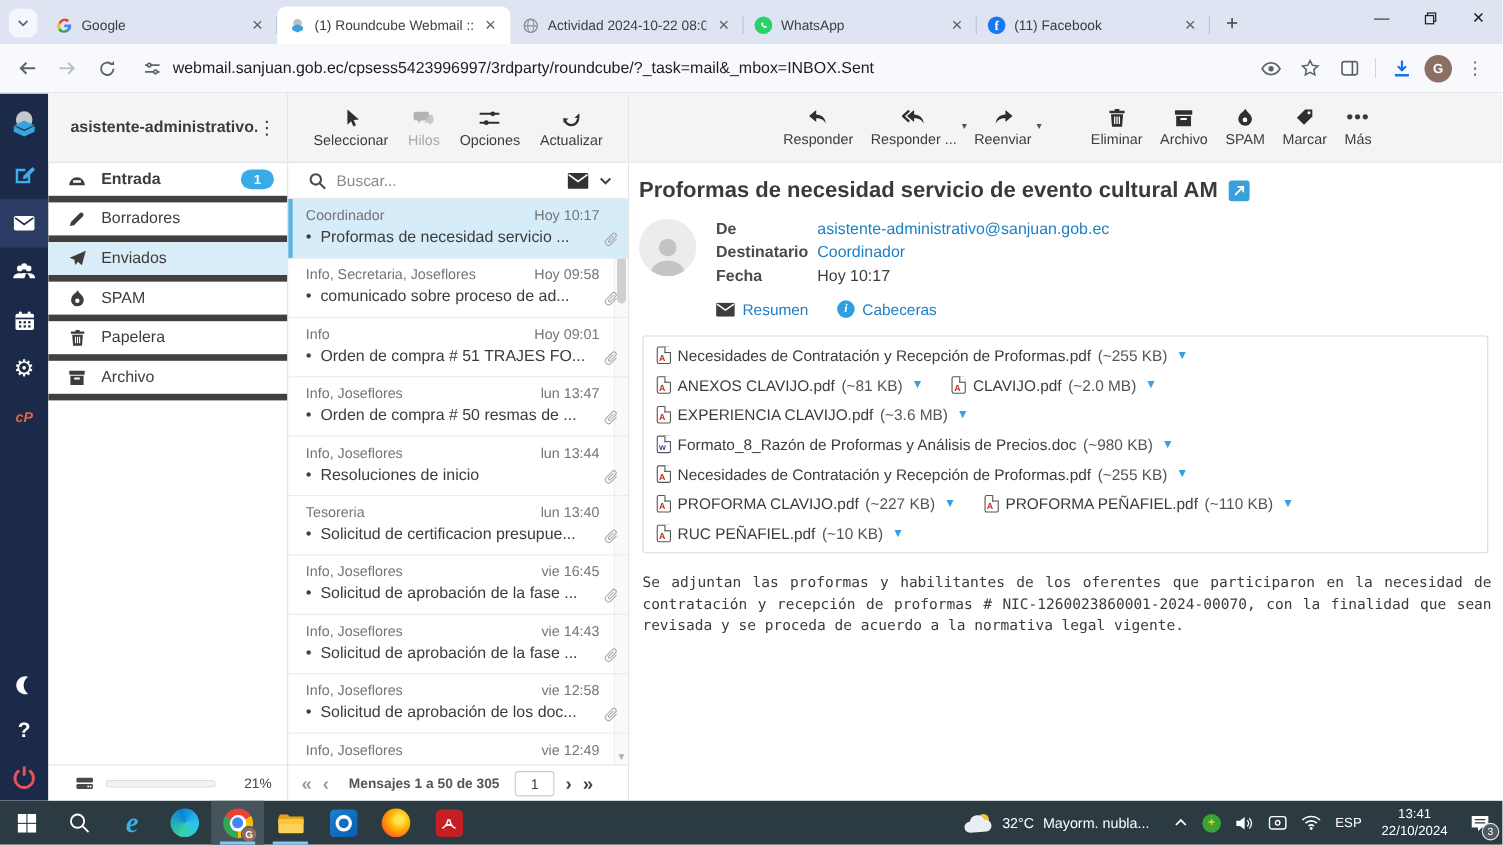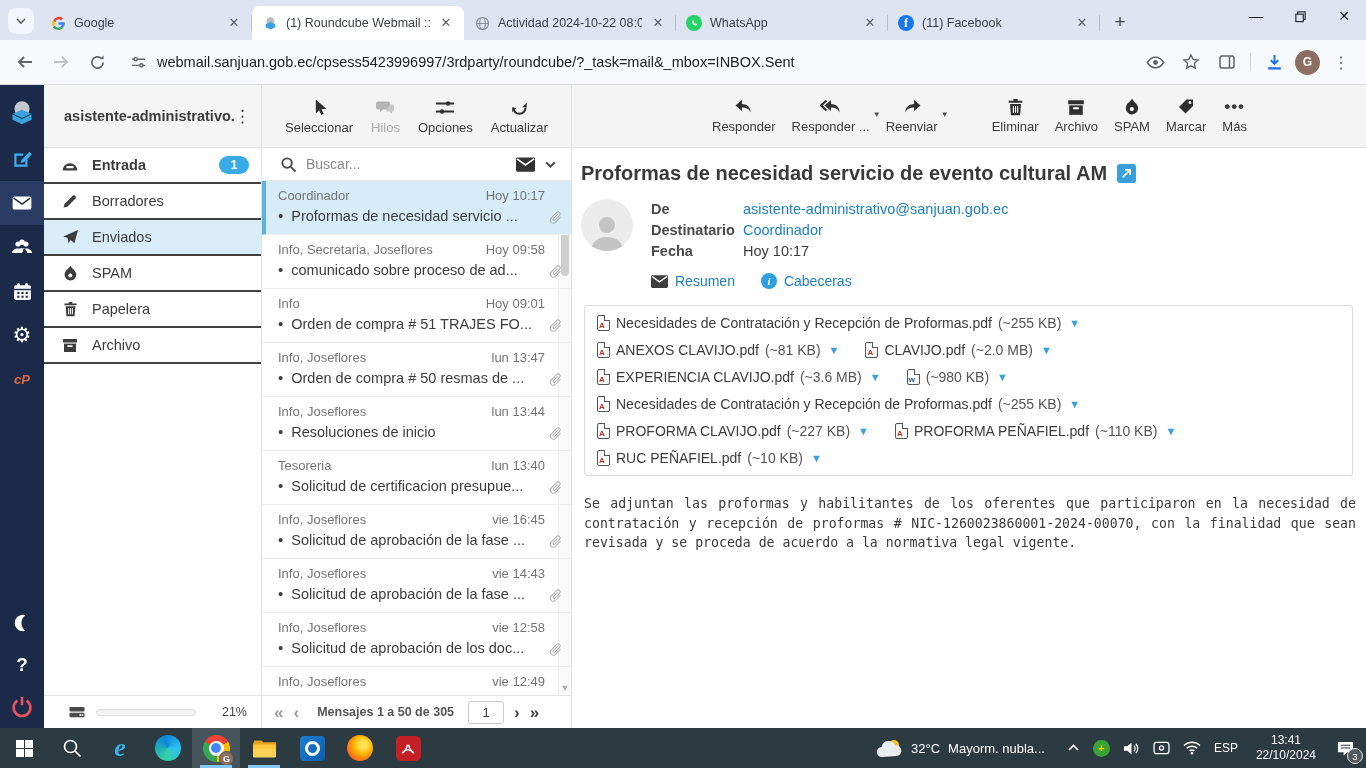--- a/index.html
+++ b/index.html
@@ -47,21 +47,21 @@
   .rail-spacer { flex:1; }
   .rail-q { color:#fff; font-weight:bold; font-size:19px; }
   .rail-bottom { height:42px; width:44px; display:flex; align-items:center; justify-content:center; }
   .power { color:#e8525f; }
 
   
   .folderscol { width:218px; border-right:1px solid #e2e2e2; display:flex; flex-direction:column; background:#fff; flex-shrink:0; }
   .account-row { height:63px; background:#f5f5f6; border-bottom:1px solid #e0e0e0; display:flex; align-items:center; padding:0 10px 0 20px; }
   .account-name { flex:1; font-size:14.5px; font-weight:bold; color:#3c3c3c; white-space:nowrap; overflow:hidden; }
   .folders { list-style:none; flex:1; }
-  .folder { height:36px; display:flex; align-items:center; gap:12px; padding:0 12px 0 16px; color:#3d3d3d; font-size:14.5px; border-bottom:2px solid #404040; }
+  .folder { height:36px; display:flex; align-items:center; gap:12px; padding:0 12px 0 16px; color:#3d3d3d; font-size:14.5px; border-bottom:6px solid #404040; }
   .folder.selected { background:#d9edf8; }
   .folder .f-ic { width:20px; color:#3d3d3d; display:flex; justify-content:center; }
   .folder.bold .f-label { font-weight:bold; }
   .badge { margin-left:auto; background:#39abe7; color:#fff; font-size:12px; font-weight:bold; min-width:30px; height:18px; border-radius:9px; display:flex; align-items:center; justify-content:center; }
   .quota-row { height:33px; border-top:1px solid #e4e4e4; display:flex; align-items:center; gap:10px; padding:0 14px 0 24px; }
   .quota-bar { width:100px; height:7px; border:1px solid #ddd; border-radius:4px; background:#f2f2f2; overflow:hidden; }
   .quota-fill { height:100%; background:#54b8e8; border-radius:4px; }
   .quota-pct { font-size:12.5px; color:#444; margin-left:auto; }
 
   
@@ -788,20 +788,21 @@
               </span>
               <span class="chip-name">EXPERIENCIA CLAVIJO.pdf</span>
               <span class="chip-size">(~3.6 MB)</span>
               <span class="chip-caret">▼</span>
             </span>
 
             <span class="chip">
               <span class="file-ic" data-kind="doc">
                 <i>w</i>
               </span>
+              <span class="chip-name">Formato_8_Razón de Proformas y Análisis de Precios.doc</span>
               <span class="chip-size">(~980 KB)</span>
               <span class="chip-caret">▼</span>
             </span>
 
             <span class="chip">
               <span class="file-ic" data-kind="pdf">
                 <i>A</i>
               </span>
               <span class="chip-name">Necesidades de Contratación y Recepción de Proformas.pdf</span>
               <span class="chip-size">(~255 KB)</span>

